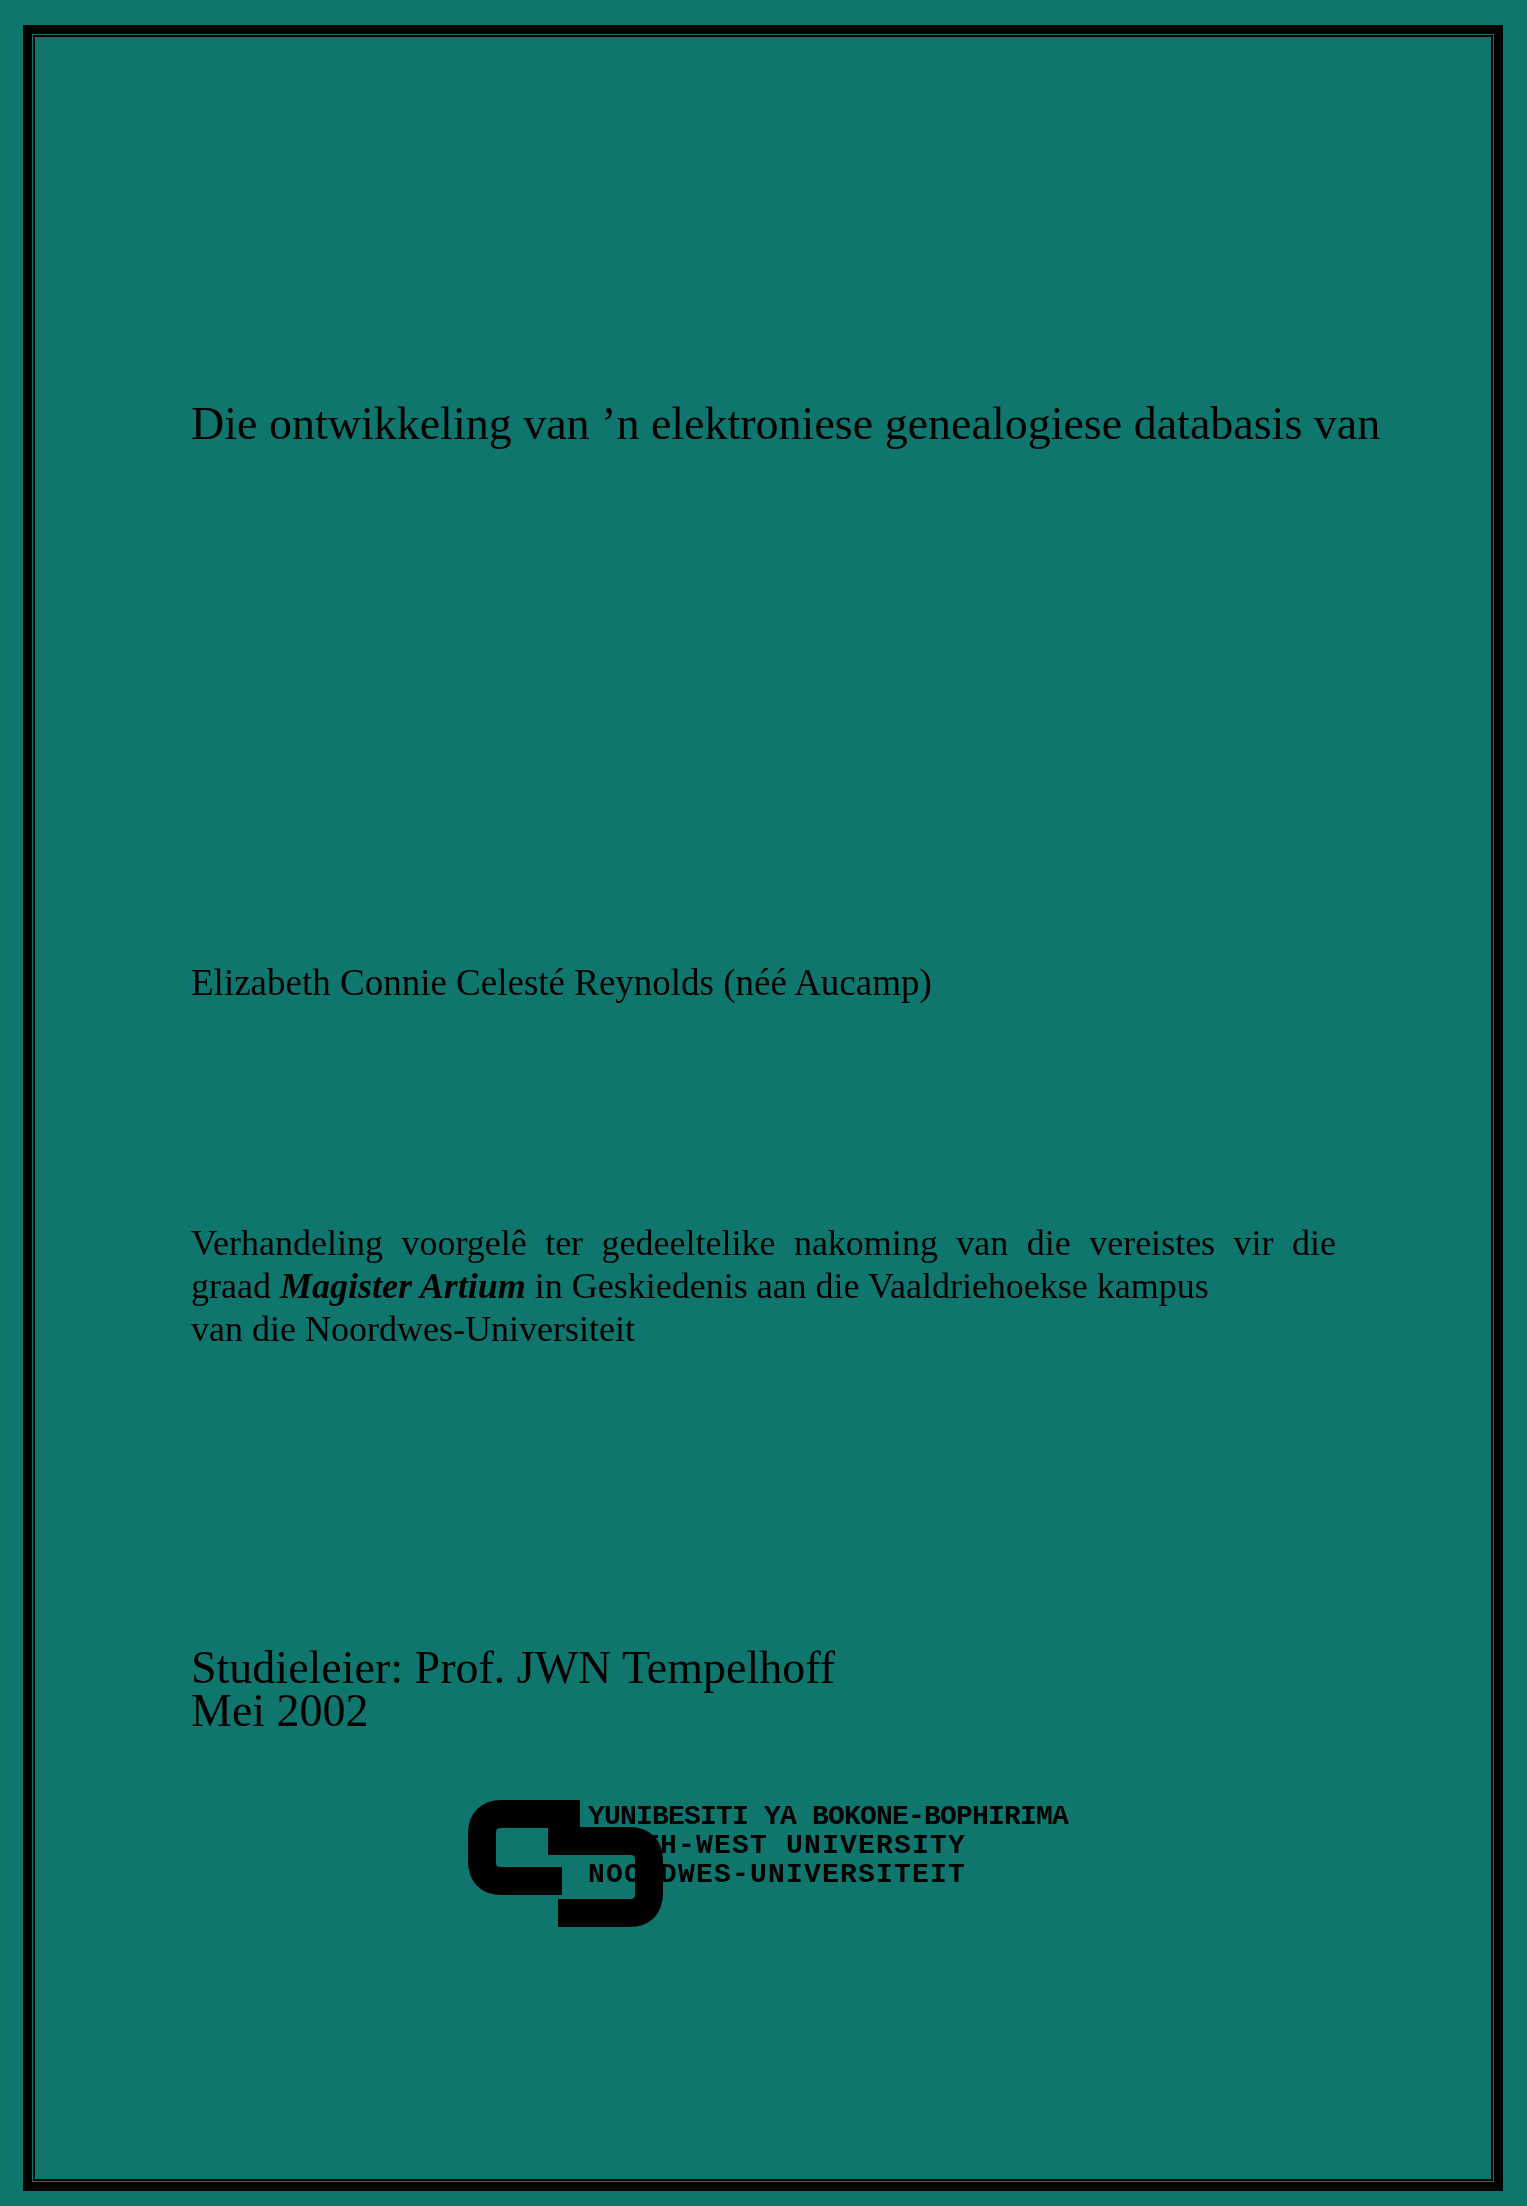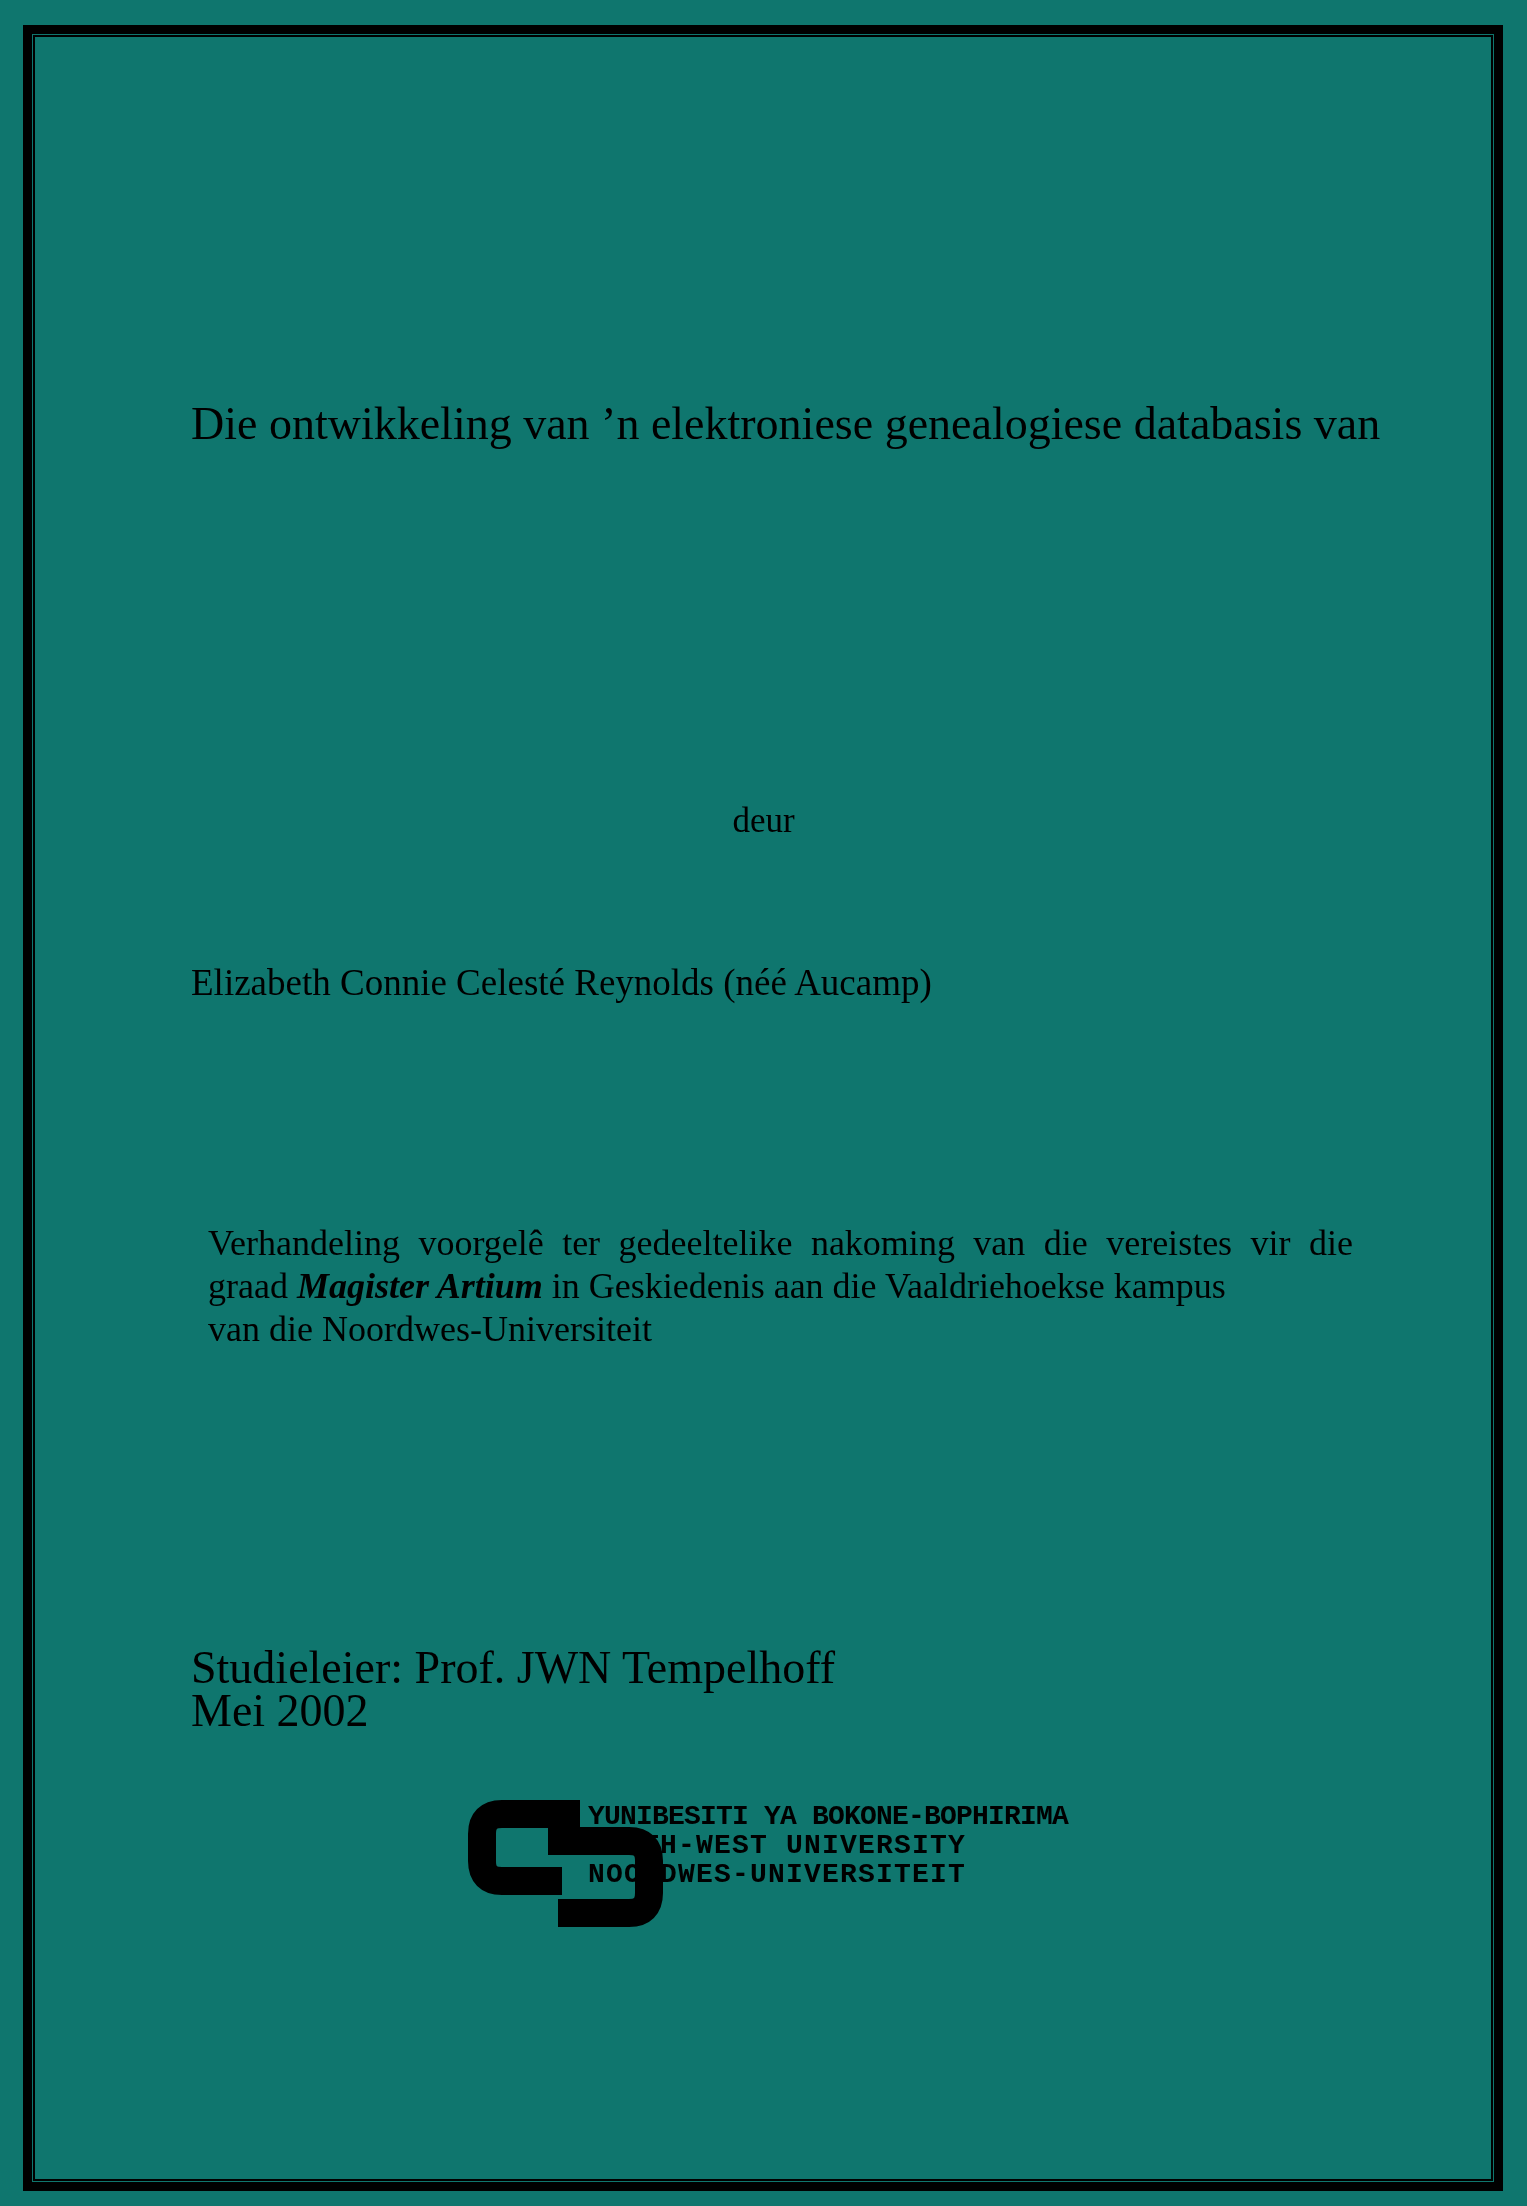--- a/index.html
+++ b/index.html
@@ -43,21 +43,21 @@
   }
   .author {
     position: absolute;
     left: 191px; top: 960px; width: 1145px;
     font-size: 37px; line-height: 46px;
     white-space: nowrap;
   }
   .statement {
     position: absolute;
     left: 191px; top: 1222px; width: 1145px;
-    font-size: 36px; line-height: 43px; margin-left: 17px;
+    font-size: 36px; line-height: 43px;
   }
   .statement .l1 { text-align: justify; text-align-last: justify; }
   .it { font-style: italic; font-weight: bold; }
 
   .supervisor-block {
     position: absolute;
     left: 191px; top: 1646px;
     font-size: 46px; line-height: 43px;
   }
 
@@ -84,21 +84,20 @@
 <div class="page">
 
   <div class="frame">
     <div class="frame-inner"></div>
   </div>
 
   <div class="title">
     <div>Die ontwikkeling van ’n elektroniese genealogiese databasis van</div>
   </div>
 
-  <div class="byline">deur</div>
 
   <div class="author">Elizabeth Connie Celesté Reynolds (néé Aucamp)</div>
 
   <div class="statement">
     <div class="l1">Verhandeling voorgelê ter gedeeltelike nakoming van die vereistes vir die</div>
     <div><span>graad </span><span class="it">Magister Artium</span><span> in Geskiedenis aan die Vaaldriehoekse kampus</span></div>
     <div>van die Noordwes-Universiteit</div>
   </div>
 
   <div class="supervisor-block">

